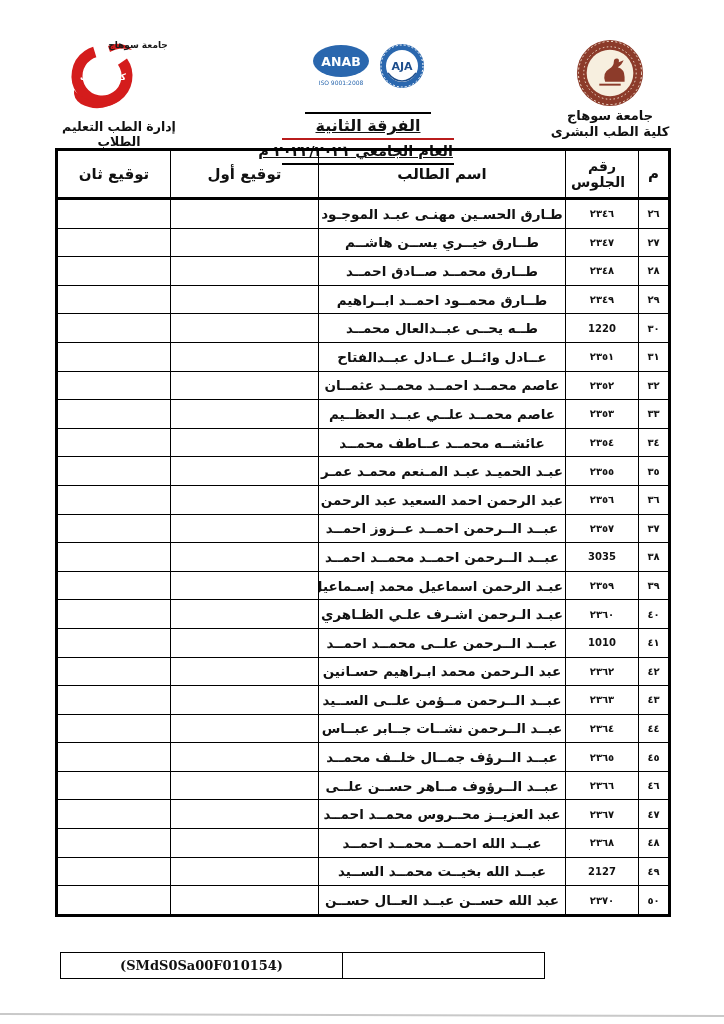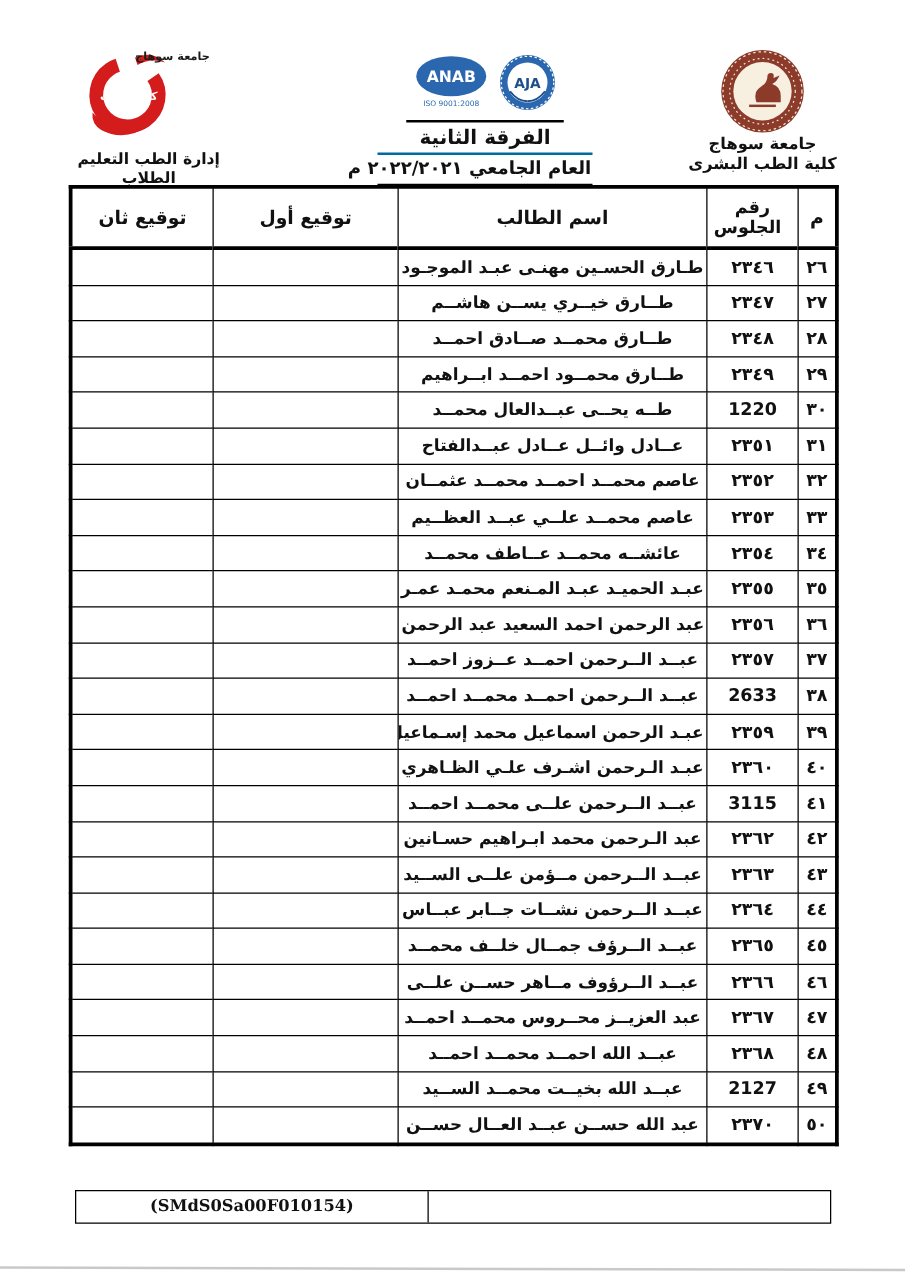--- a/index.html
+++ b/index.html
@@ -7,44 +7,44 @@
     position:relative; width:724px; height:1024px; background:#fff;
     font-family:"DejaVu Sans", sans-serif; color:#111; overflow:hidden;
   }
 
   
   .header-right { position:absolute; top:38px; right:34px; width:160px; text-align:center; }
   .header-right svg { display:block; margin:0 auto; }
   .uni-name, .fac-name { font-size:13px; font-weight:bold; line-height:1.25; }
 
   
-  .header-center { position:absolute; top:44px; left:388px; transform:translateX(-50%); text-align:center; }
+  .header-center { position:absolute; top:44px; left:368px; transform:translateX(-50%); text-align:center; }
   .badges { display:flex; align-items:center; justify-content:center; gap:9px; height:48px; }
-  .center-titles { margin-top:4px; width:172px; margin-left:auto; margin-right:auto; }
+  .center-titles { margin-top:20px; width:172px; margin-left:auto; margin-right:auto;text-decoration:underline; }
   .grade-title { width:126px; margin:0 auto; border-top:2px solid #000; font-weight:bold; font-size:16px; padding:2px 0 3px; }
-  .year-box { border-top:2px solid #0369a1; border-bottom:2px solid #000; font-weight:bold; font-size:14.5px; padding:3px 1px 4px; white-space:nowrap; direction:rtl; }
+  .year-box { border-top:2px solid #b91c1c; border-bottom:2px solid #000; font-weight:bold; font-size:14.5px; padding:3px 1px 4px; white-space:nowrap; direction:rtl; }
 
   
   .header-left-logo { position:absolute; top:34px; left:56px; }
   .admin-text { position:absolute; top:119px; left:40px; width:158px; text-align:center; font-size:12.5px; font-weight:bold; direction:rtl; }
 
   
   table.roster {
     position:absolute; top:148px; left:55px; width:613px;
     border-collapse:collapse; table-layout:fixed; direction:rtl;
     border:3px solid #000;
   }
   .roster th, .roster td { border:1px solid #000; text-align:center; vertical-align:middle; }
   .roster thead th { height:44px; font-size:15px; font-weight:bold; border-bottom:3px solid #000;margin-left:25px; }
   .roster thead th.seat-h { font-size:14px; line-height:1.15; padding:0 13px; }
   .roster td { height:27.6px; font-weight:bold; font-size:13.5px; padding:0 2px; white-space:nowrap; overflow:hidden; }
-  .roster td.col-seat, .roster td.col-index { font-size:14px; }
-
-  
-  .footer-strip { position:absolute; top:952px; left:60px; width:605px; height:27px; border:1px solid #000; display:flex; direction:ltr; box-sizing:border-box; }
+  .roster td.col-seat, .roster td.col-index { font-size:10px; }
+
+  
+  .footer-strip { position:absolute; top:952px; left:60px; width:485px; height:27px; border:1px solid #000; display:flex; direction:ltr; box-sizing:border-box; }
   .footer-cell-code { width:281px; border-right:1px solid #000; display:flex; align-items:center; justify-content:center; font-family:"DejaVu Serif", serif; font-weight:bold; font-size:13px; }
   .footer-cell-empty { flex:1; }
 
   .scan-line { position:absolute; left:0; top:1014px; width:724px; height:2px; background:#c9c9c9; transform:rotate(0.15deg); }
 </style>
 </head>
 <body>
 
 <div class="page">
 
@@ -210,21 +210,21 @@
         <tr>
           <td class="col-index">٣٧</td>
           <td class="col-seat">٢٣٥٧</td>
           <td class="col-name">عبــد الــرحمن احمــد عــزوز احمــد</td>
           <td class="col-sig1"></td>
           <td class="col-sig2"></td>
         </tr>
 
         <tr>
           <td class="col-index">٣٨</td>
-          <td class="col-seat">2633</td>
+          <td class="col-seat">3035</td>
           <td class="col-name">عبــد الــرحمن احمــد محمــد احمــد</td>
           <td class="col-sig1"></td>
           <td class="col-sig2"></td>
         </tr>
 
         <tr>
           <td class="col-index">٣٩</td>
           <td class="col-seat">٢٣٥٩</td>
           <td class="col-name">عبـد الرحمن اسماعيل محمد إسـماعيل</td>
           <td class="col-sig1"></td>
@@ -234,21 +234,21 @@
         <tr>
           <td class="col-index">٤٠</td>
           <td class="col-seat">٢٣٦٠</td>
           <td class="col-name">عبـد الـرحمن اشـرف علـي الظـاهري</td>
           <td class="col-sig1"></td>
           <td class="col-sig2"></td>
         </tr>
 
         <tr>
           <td class="col-index">٤١</td>
-          <td class="col-seat">3115</td>
+          <td class="col-seat">1010</td>
           <td class="col-name">عبــد الــرحمن علــى محمــد احمــد</td>
           <td class="col-sig1"></td>
           <td class="col-sig2"></td>
         </tr>
 
         <tr>
           <td class="col-index">٤٢</td>
           <td class="col-seat">٢٣٦٢</td>
           <td class="col-name">عبد الـرحمن محمد ابـراهيم حسـانين</td>
           <td class="col-sig1"></td>

